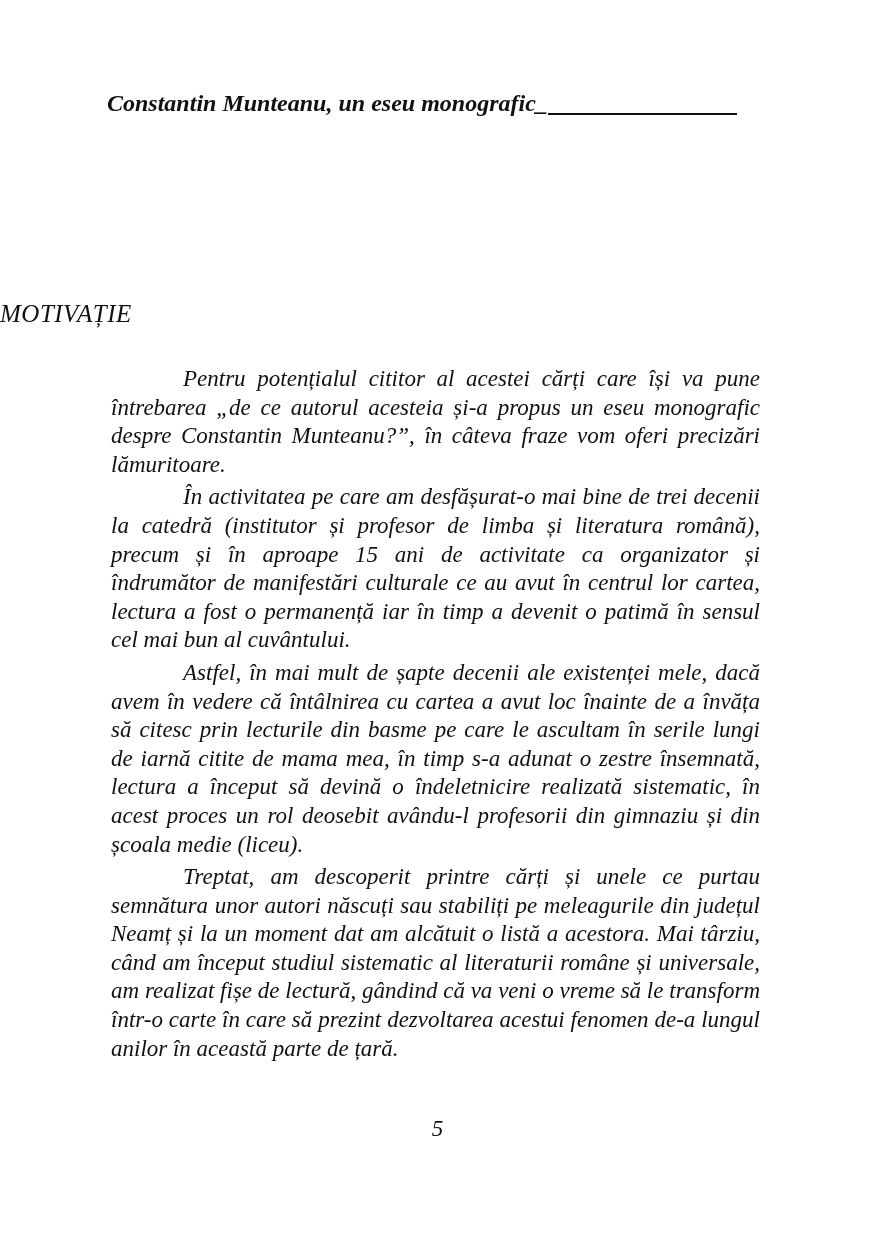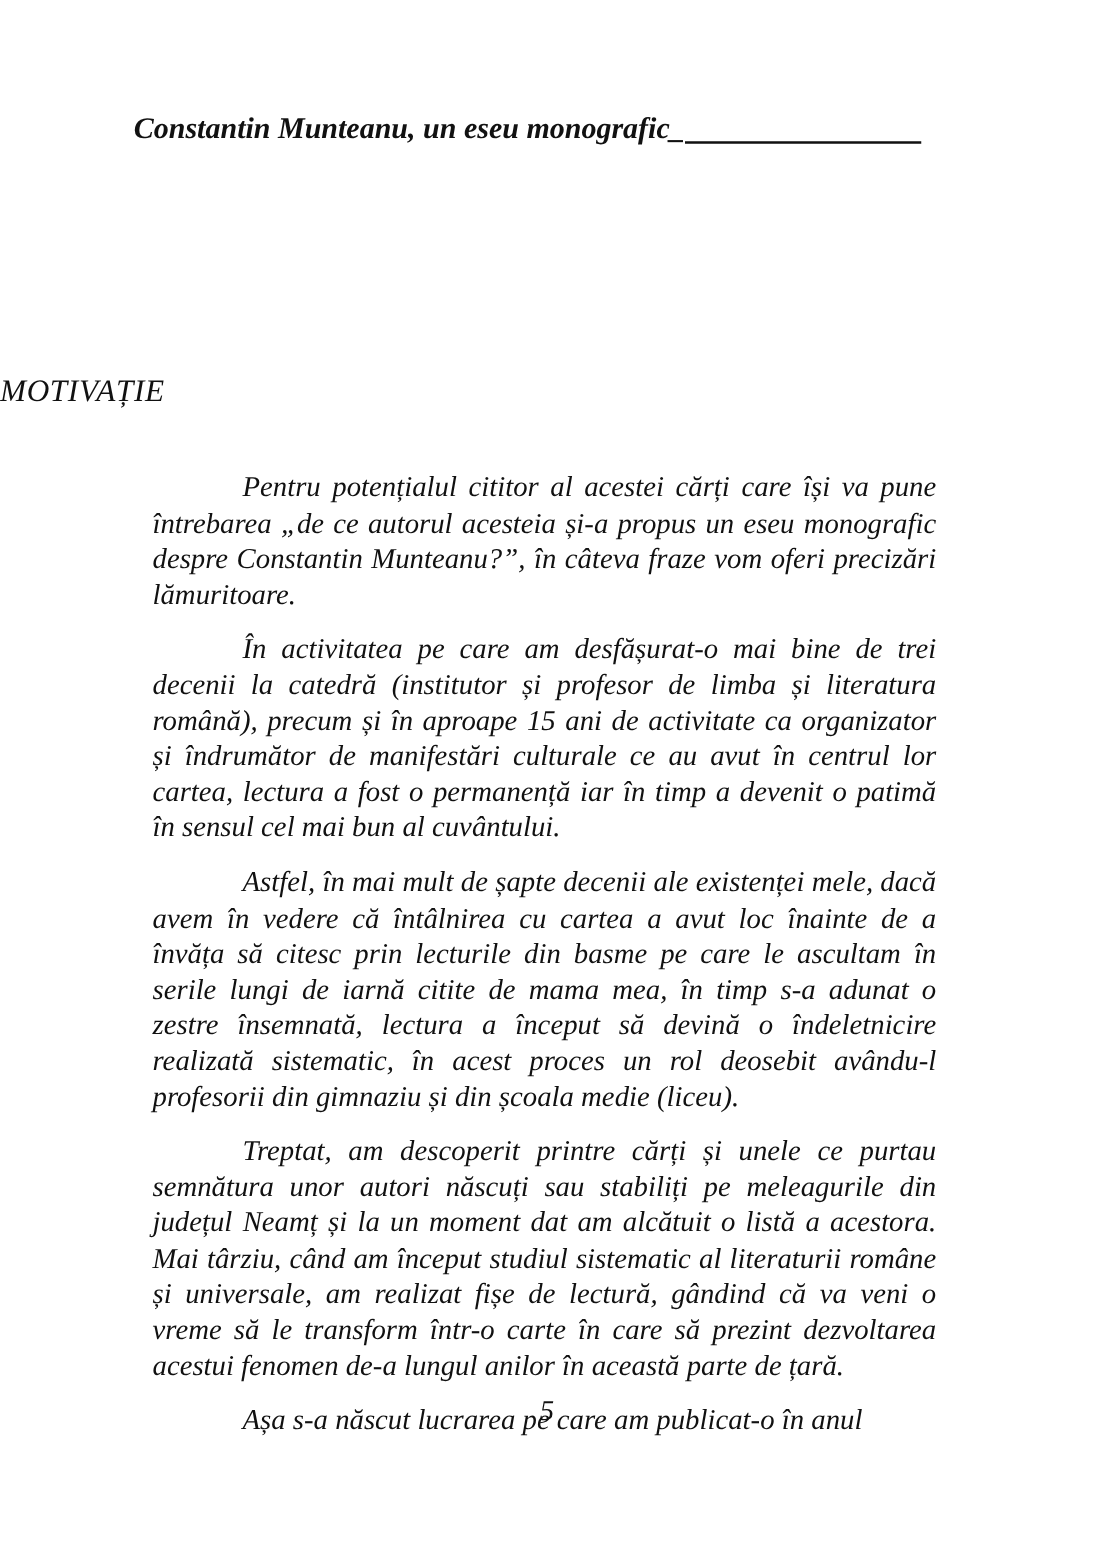--- a/index.html
+++ b/index.html
@@ -50,21 +50,21 @@
     position: absolute;
     top: 361px;
     left: 107px;
     width: 657px;
     font-style: italic;
     font-size: 23px;
     line-height: 28.6px;
     text-align: justify;
   }
   .body-text p {
-    margin: 15px;
+    margin: 4px;
     padding: 0;
     text-indent: 72px;
   }
   .page-number {
     position: absolute;
     top: 1116px;
     left: 0;
     width: 100%;
     text-align: center;
     font-style: italic;
@@ -81,18 +81,17 @@
     <span class="rule"></span>
   </div>
 
   <div class="section-title">MOTIVAȚIE</div>
 
   <div class="body-text">
     <p>Pentru potențialul cititor al acestei cărți care își va pune întrebarea „de ce autorul acesteia și-a propus un eseu monografic despre Constantin Munteanu?”, în câteva fraze vom oferi precizări lămuritoare.</p>
     <p>În activitatea pe care am desfășurat-o mai bine de trei decenii la catedră (institutor și profesor de limba și literatura română), precum și în aproape 15 ani de activitate ca organizator și îndrumător de manifestări culturale ce au avut în centrul lor cartea, lectura a fost o permanență iar în timp a devenit o patimă în sensul cel mai bun al cuvântului.</p>
     <p>Astfel, în mai mult de șapte decenii ale existenței mele, dacă avem în vedere că întâlnirea cu cartea a avut loc înainte de a învăța să citesc prin lecturile din basme pe care le ascultam în serile lungi de iarnă citite de mama mea, în timp s-a adunat o zestre însemnată, lectura a început să devină o îndeletnicire realizată sistematic, în acest proces un rol deosebit avându-l profesorii din gimnaziu și din școala medie (liceu).</p>
     <p>Treptat, am descoperit printre cărți și unele ce purtau semnătura unor autori născuți sau stabiliți pe meleagurile din județul Neamț și la un moment dat am alcătuit o listă a acestora. Mai târziu, când am început studiul sistematic al literaturii române și universale, am realizat fișe de lectură, gândind că va veni o vreme să le transform într-o carte în care să prezint dezvoltarea acestui fenomen de-a lungul anilor în această parte de țară.</p>
-    <p>Așa s-a născut lucrarea pe care am publicat-o în anul</p>
   </div>
 
   <div class="page-number">5</div>
 
 </div>
 
 </body></html>

